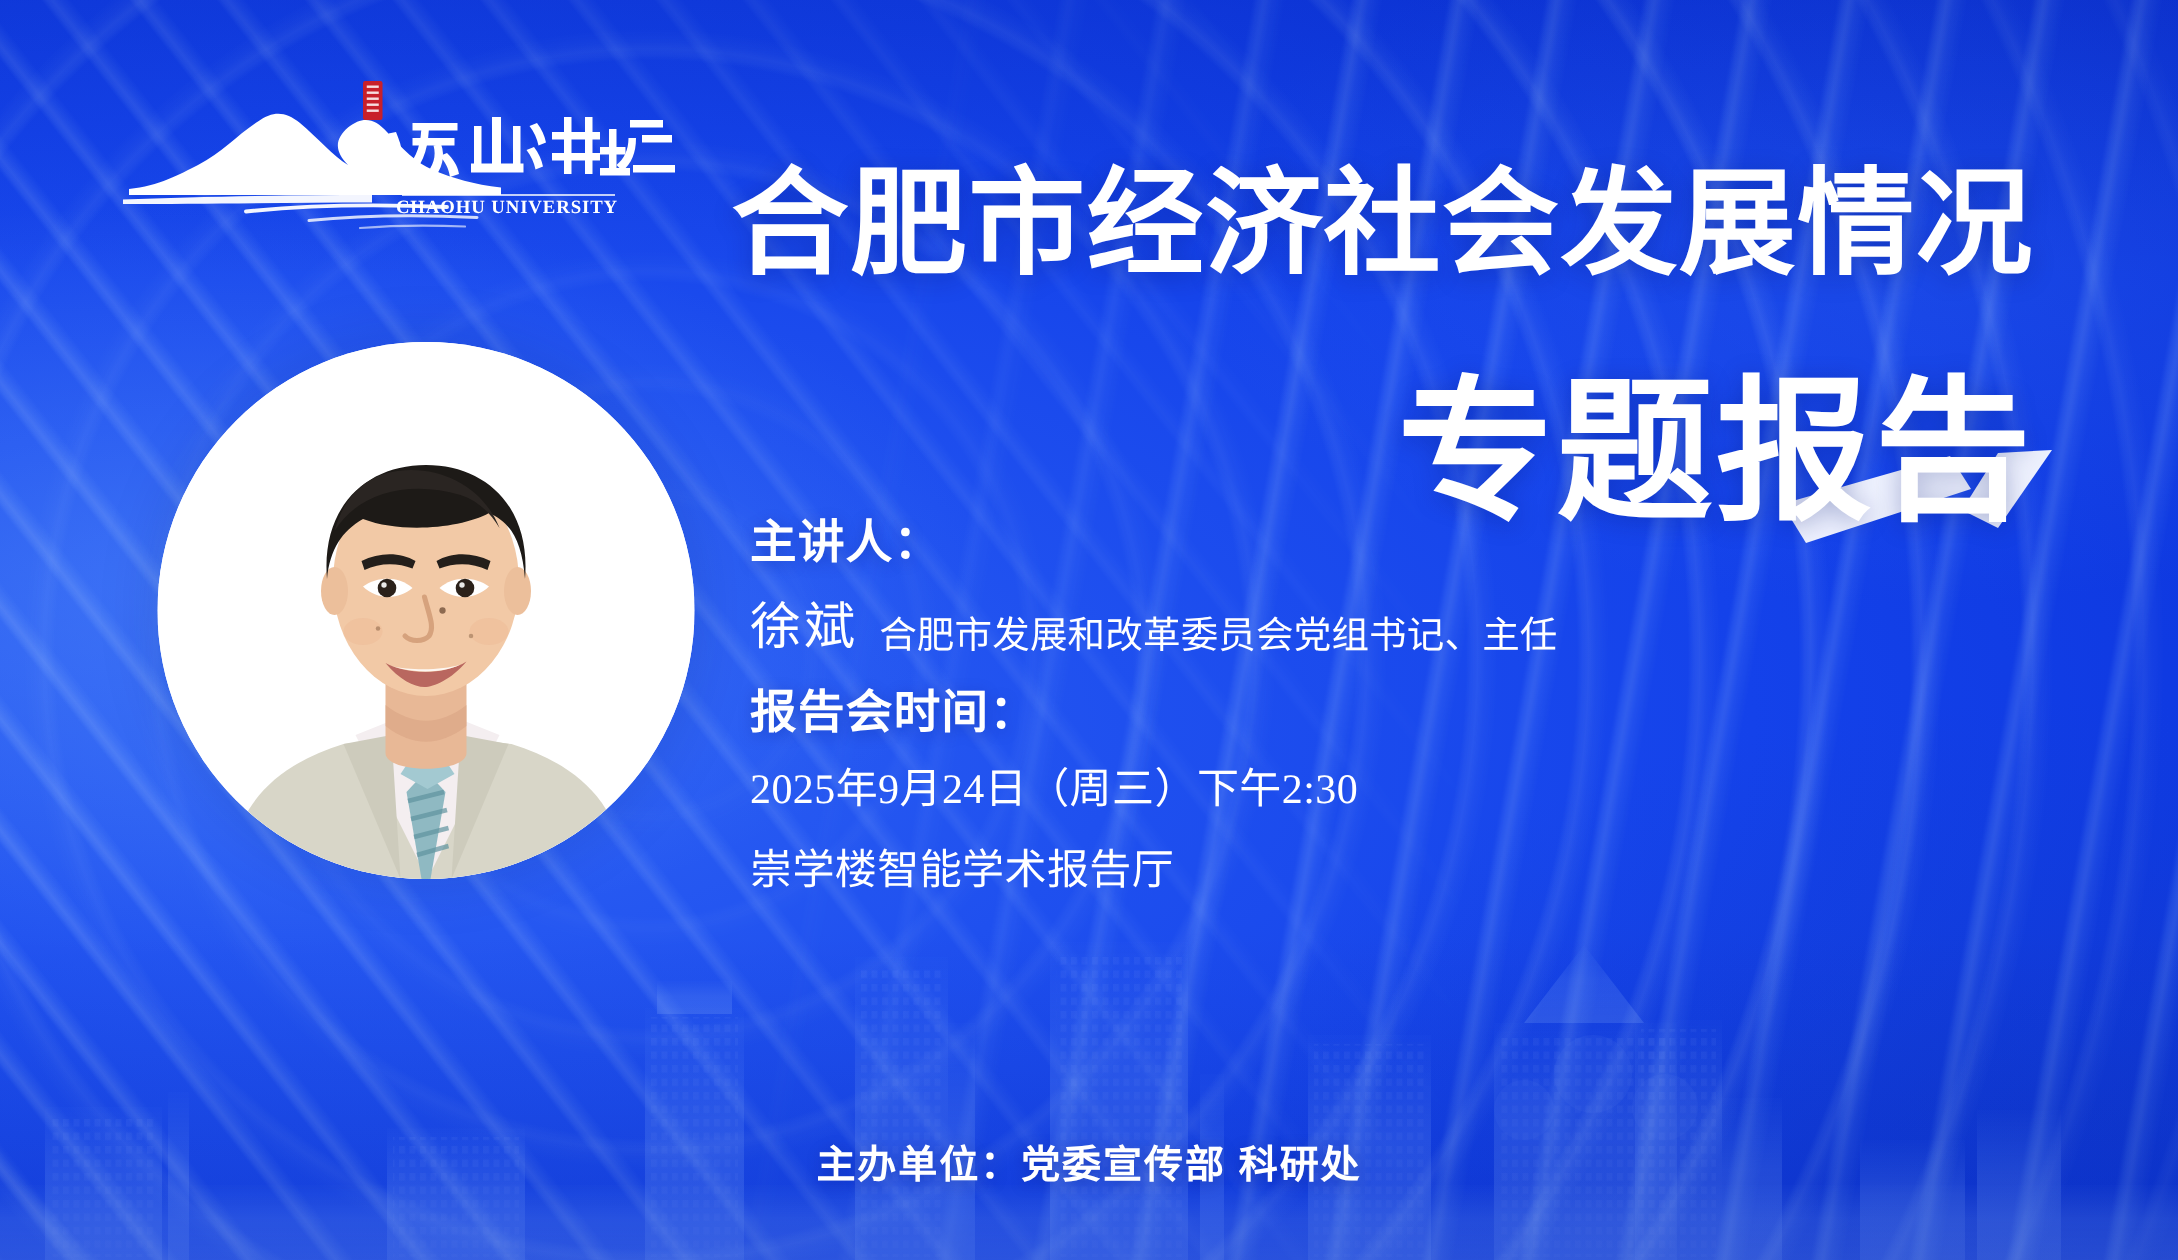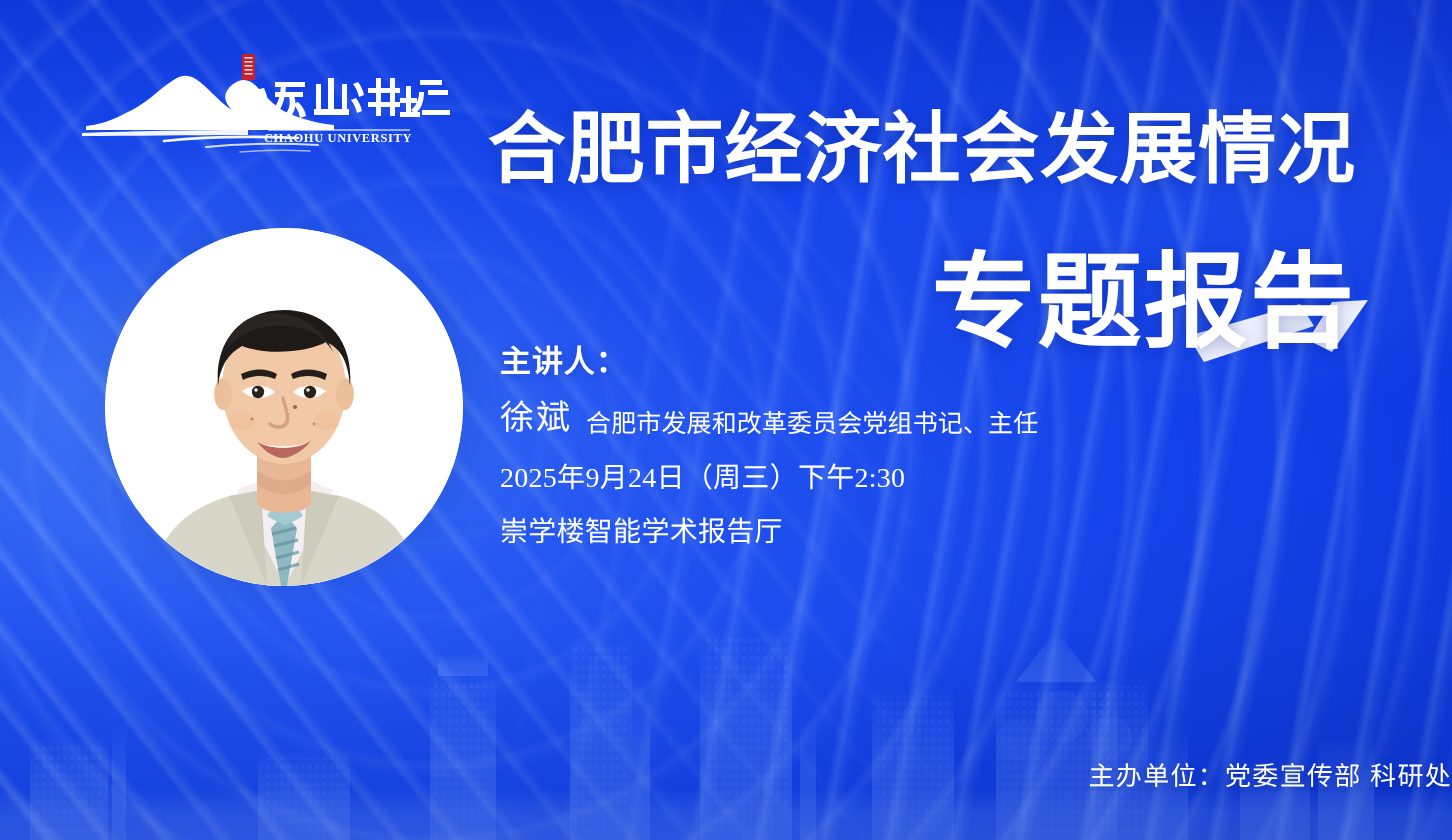--- a/index.html
+++ b/index.html
@@ -200,24 +200,24 @@
     margin-top: 9px;
     margin-bottom: 14px;
     font-family: Liberation Serif, serif;
   }
 
   
   .footer {
     position: absolute;
     left: 0; right: 0;
     top: 755px;
-    text-align: right;
+    text-align: center;
     color: #fff;
     font-size: 26px;
-    font-weight: 400;
+    font-weight: 700;
     letter-spacing: 0.05em;
     text-shadow: 0 2px 10px rgba(3,20,110,0.30);
   }
 </style>
 </head>
 <body>
 
 <div id="poster">
 
   <div class="bg-base"></div>
@@ -412,20 +412,21 @@
 
     <div class="row">
       <span class="lbl">主讲人：</span>
       <div class="speaker-row">
         <span class="speaker-name">徐斌</span>
         <span class="speaker-title">合肥市发展和改革委员会党组书记、主任</span>
       </div>
     </div>
 
     <div class="row">
+      <span class="lbl">报告会时间：</span>
       <span class="val">2025年9月24日（周三）下午2:30</span>
     </div>
 
     <div class="row">
       <span class="val">崇学楼智能学术报告厅</span>
     </div>
 
   </div>
 
   <div class="footer">主办单位：党委宣传部  科研处</div>

